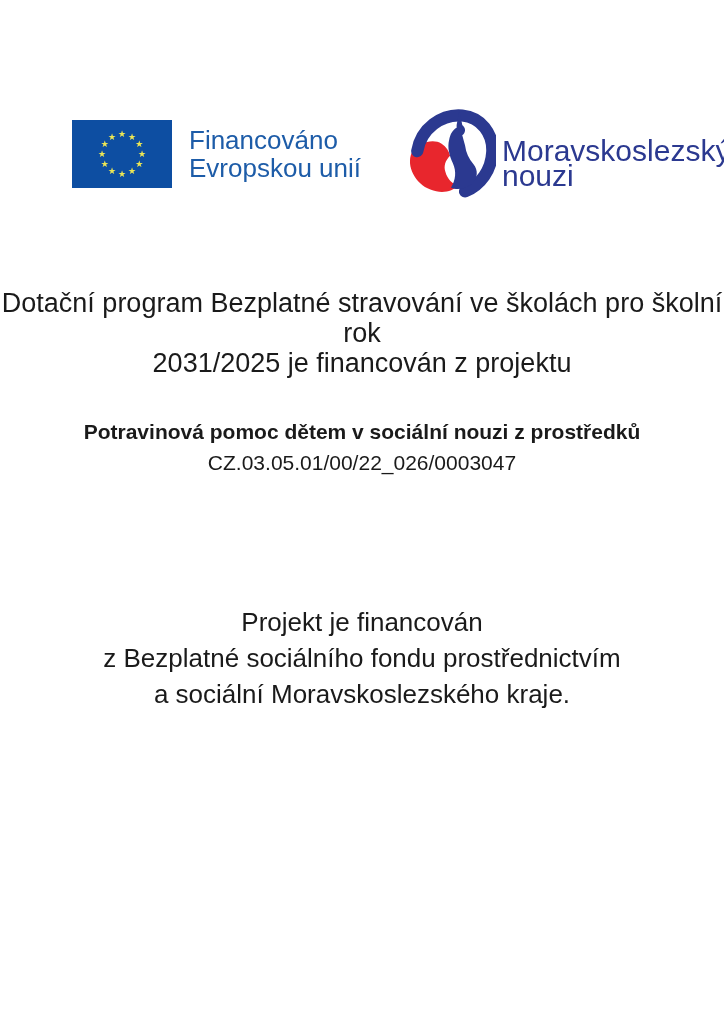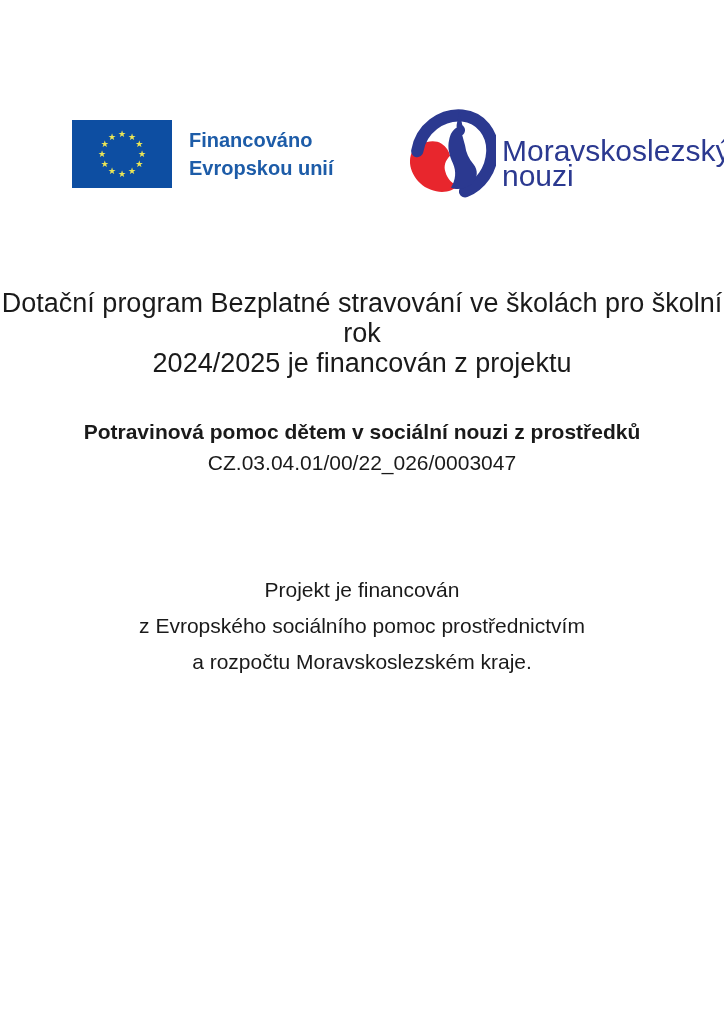--- a/index.html
+++ b/index.html
@@ -31,23 +31,23 @@
     display: block;
     flex: 0 0 auto;
   }
   .eu-flag .star {
     font-family: "DejaVu Sans", sans-serif;
     font-size: 9px;
     fill: #ece655;
   }
   .eu-text {
     margin-left: 17px;
-    font-size: 20px;
+    font-size: 26px;
     line-height: 28px;
-    font-weight: bold;
+    font-weight: normal;
     color: #1d5ca8;
     white-space: nowrap;
   }
   .eu-text span { display: block; }
 
   .msk-logo {
     position: absolute;
     left: 406px;
     top: 104px;
     display: flex;
@@ -83,22 +83,22 @@
     line-height: 30px;
   }
   .project {
     top: 416px;
     font-size: 21px;
     line-height: 31px;
   }
   .project .title-line { font-weight: bold; }
   .project .code-line  { font-weight: normal; }
   .funding {
-    top: 572px;
-    font-size: 21px;
+    top: 604px;
+    font-size: 26px;
     line-height: 36px;
   }
   .line { display: block; }
 </style>
 </head>
 <body>
 
 <div class="page">
 
   <div class="eu-logo">
@@ -138,27 +138,27 @@
                C46,54 44,46 46,38 C47,32 50,27 54,25 Z" fill="#2b3990"></path>
     </svg>
     <div class="msk-text">
       <span>Moravskoslezský</span>
       <span>nouzi</span>
     </div>
   </div>
 
   <div class="text-block intro">
     <span class="line">Dotační program Bezplatné stravování ve školách pro školní rok</span>
-    <span class="line">2024/2025 je financován z projektu</span>
+    <span class="line">2031/2025 je financován z projektu</span>
   </div>
 
   <div class="text-block project">
     <span class="line title-line">Potravinová pomoc dětem v sociální nouzi z prostředků</span>
-    <span class="line code-line">CZ.03.04.01/00/22_026/0003047</span>
+    <span class="line code-line">CZ.03.05.01/00/22_026/0003047</span>
   </div>
 
   <div class="text-block funding">
     <span class="line">Projekt je financován</span>
-    <span class="line">z Evropského sociálního pomoc prostřednictvím</span>
-    <span class="line">a rozpočtu Moravskoslezském kraje.</span>
+    <span class="line">z Bezplatné sociálního fondu prostřednictvím</span>
+    <span class="line">a sociální Moravskoslezského kraje.</span>
   </div>
 
 </div>
 
 </body></html>

